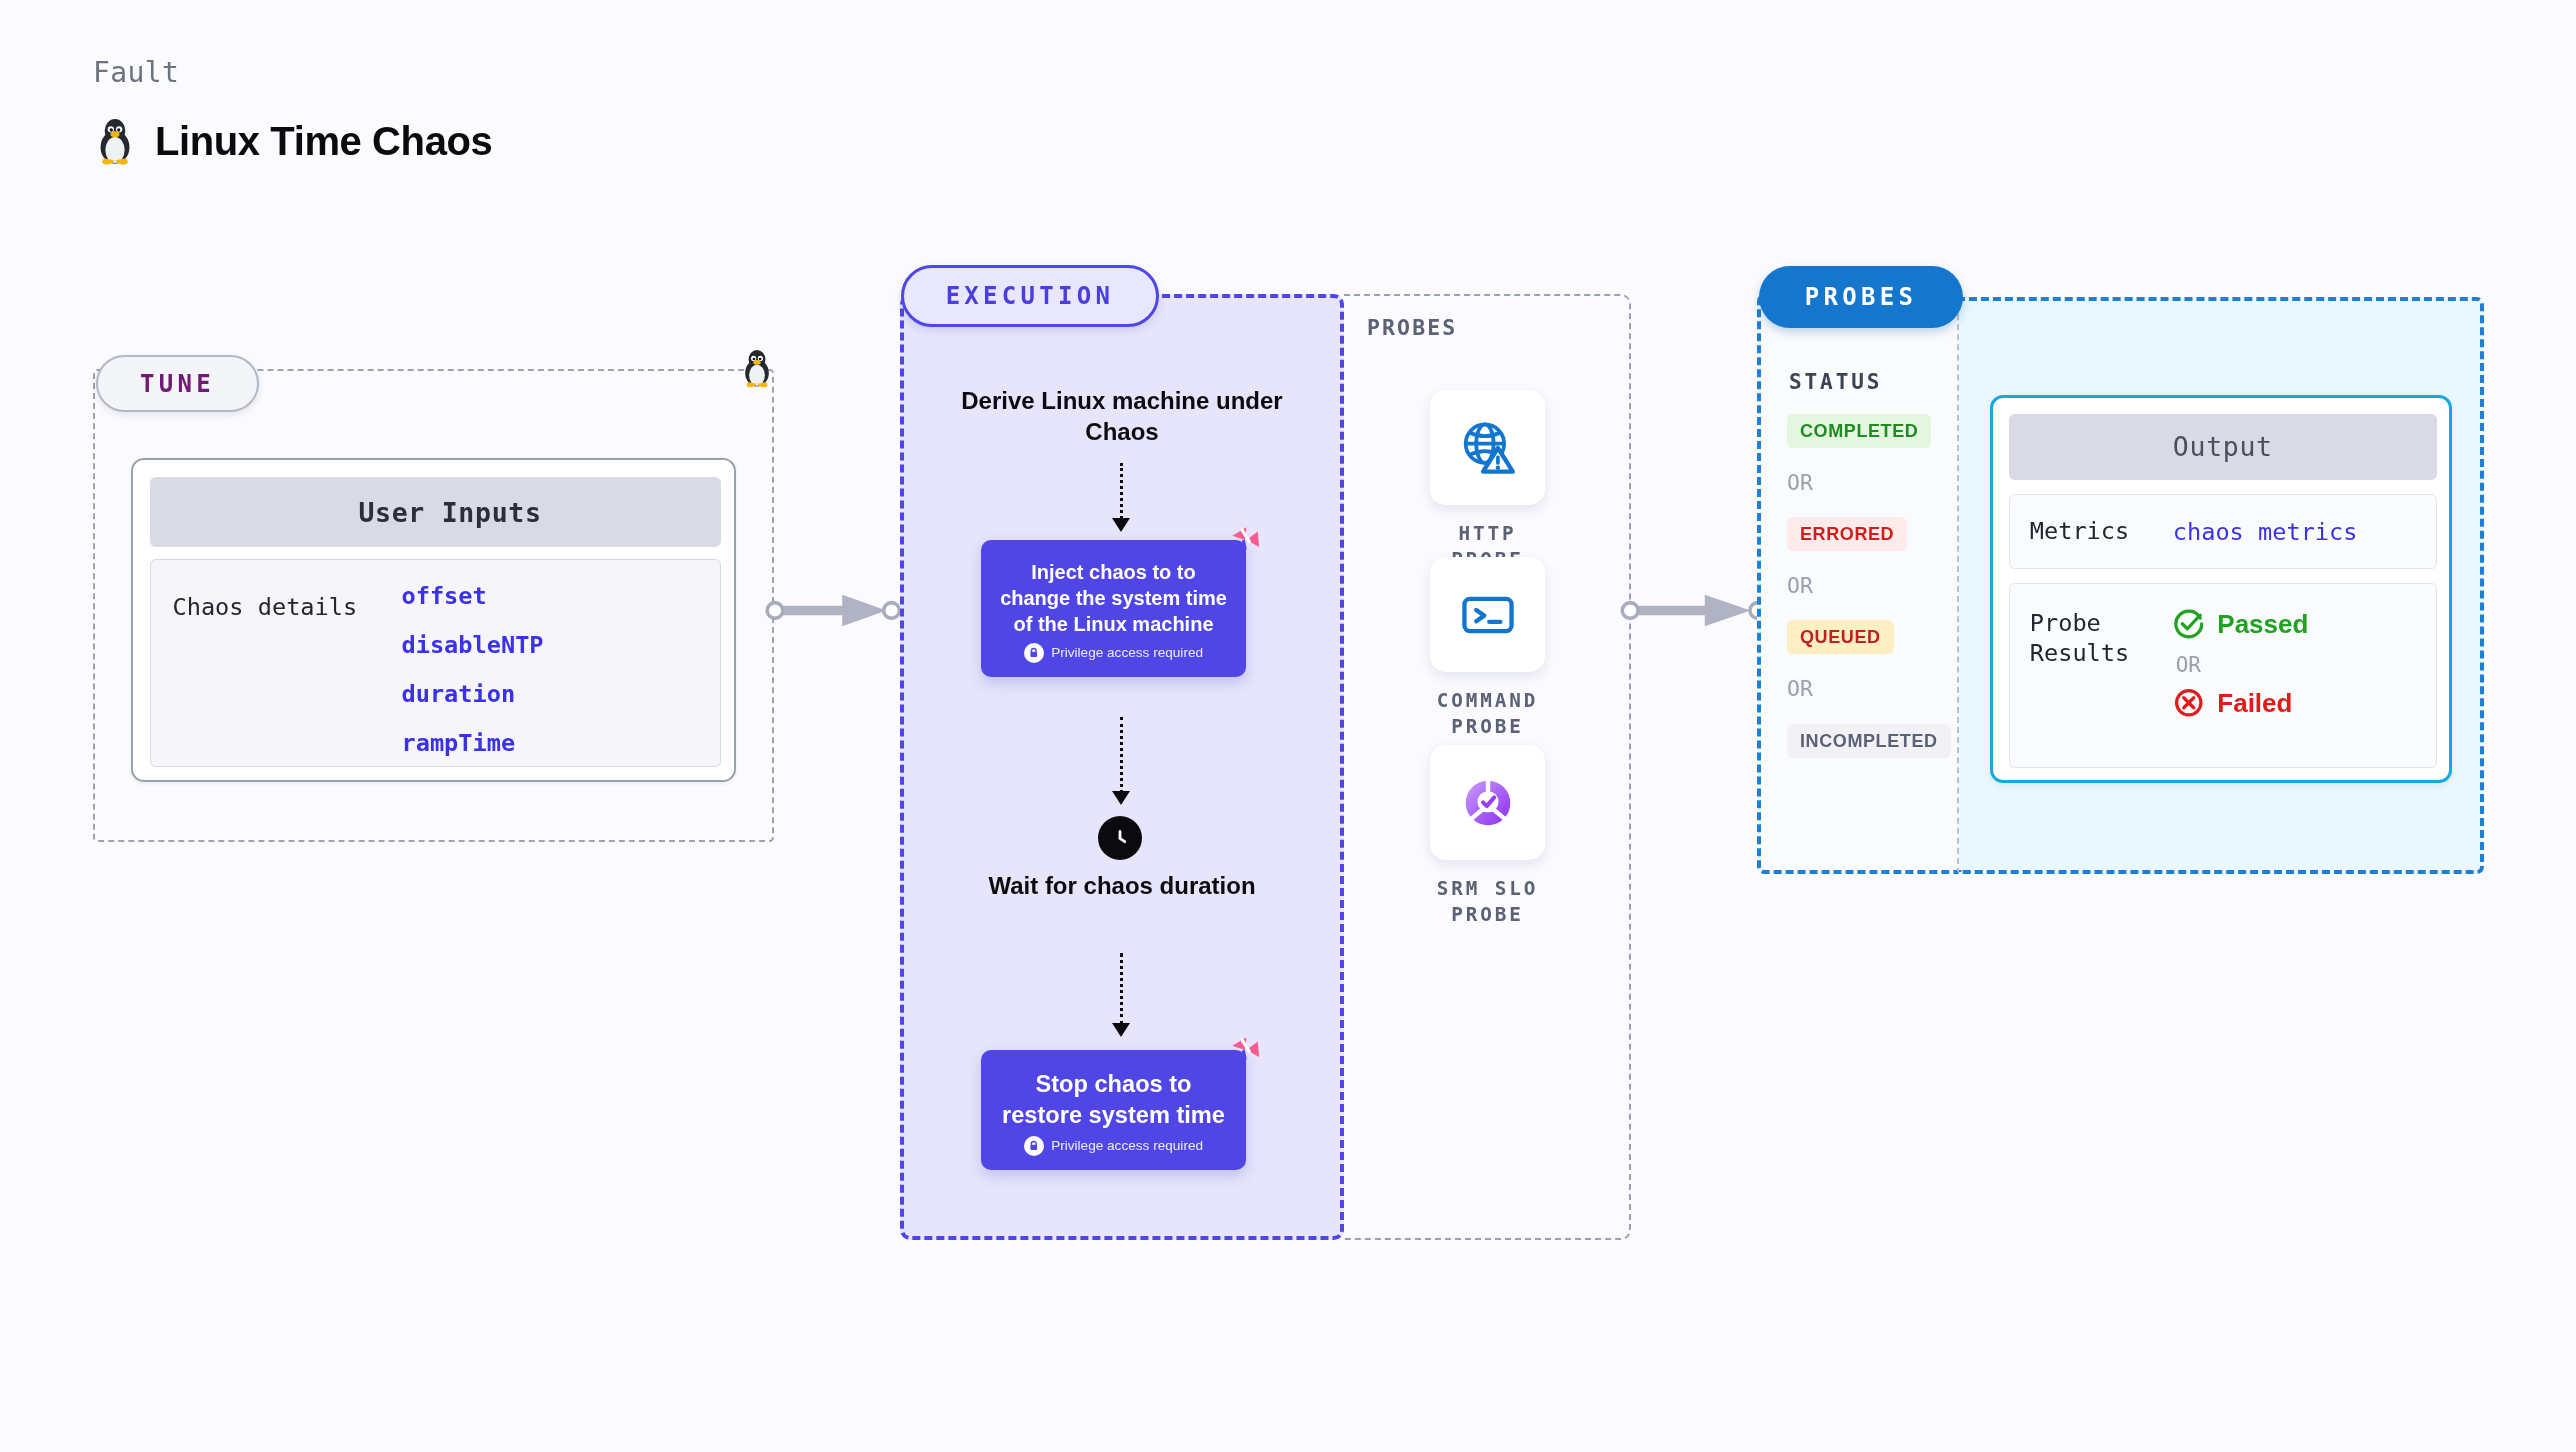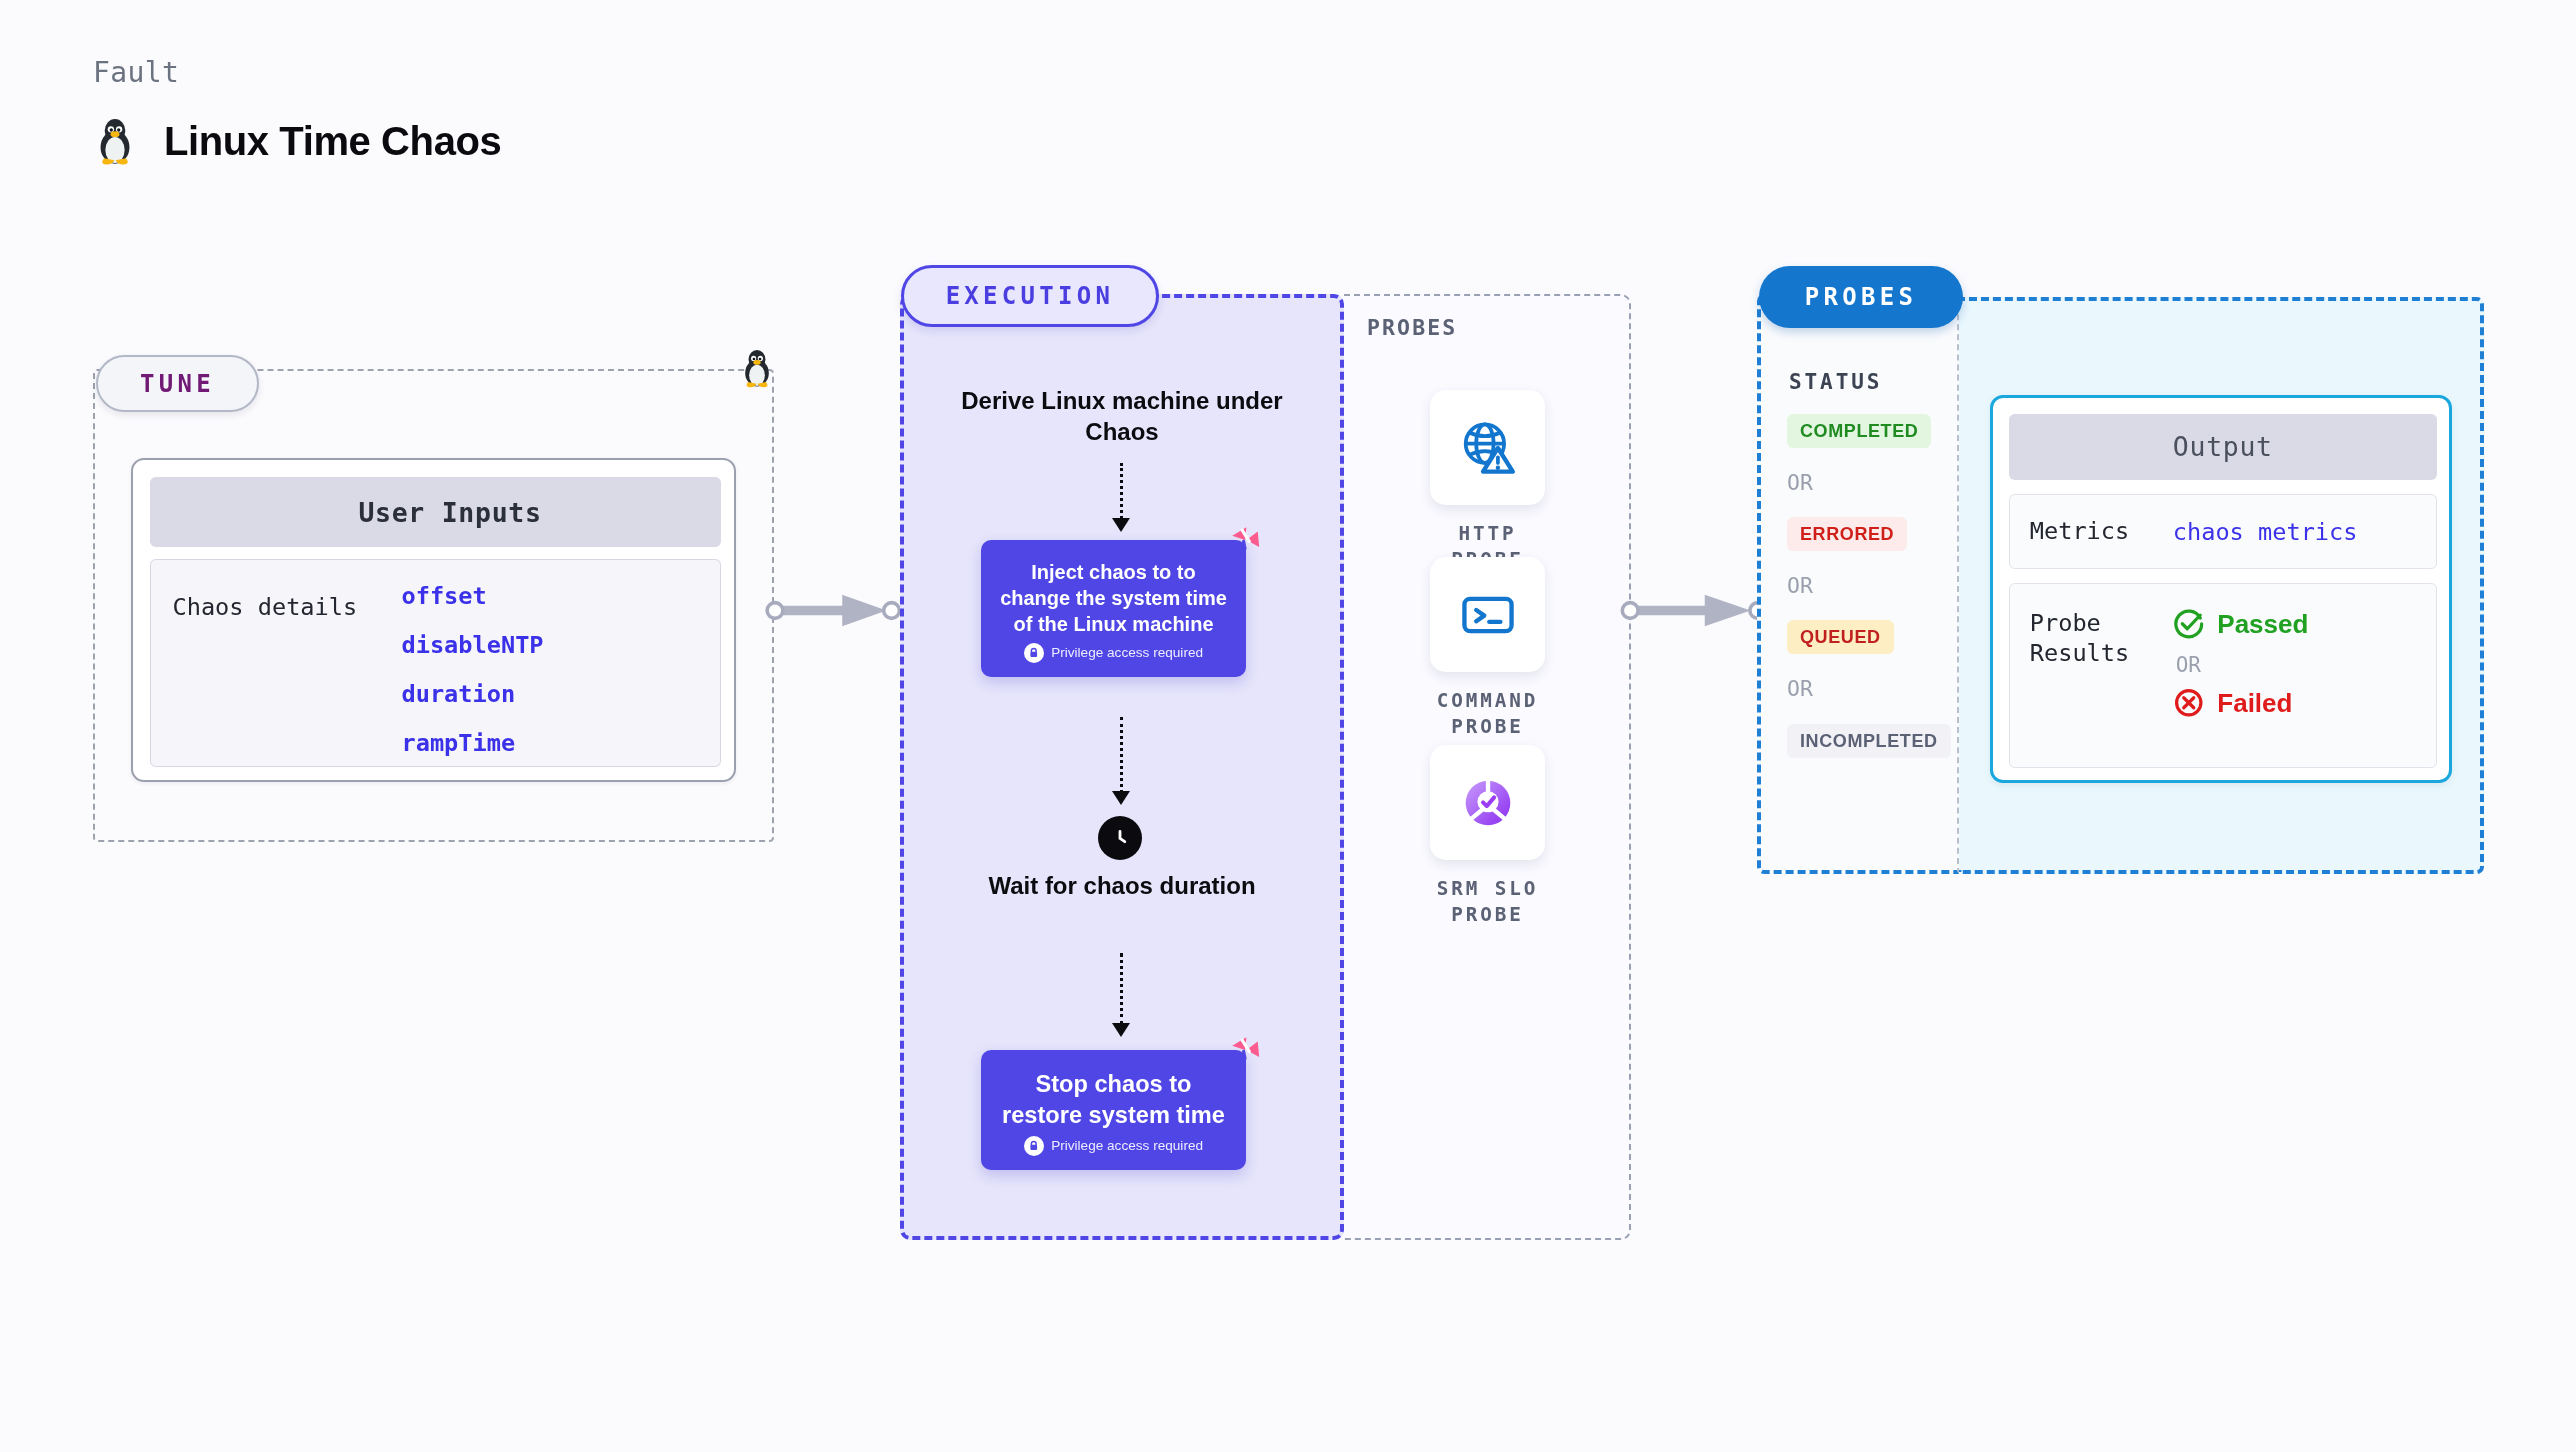--- a/index.html
+++ b/index.html
@@ -10,21 +10,21 @@
     overflow: hidden;
   }
   .stage { position: relative; width: 2089px; height: 1452px; }
 
   
   .hdr-kicker {
     position: absolute; left: 93px; top: 56px;
     font-family: "DejaVu Sans Mono", monospace;
     font-size: 28px; color: #6b7280; letter-spacing: 0.4px;
   }
-  .hdr-row { position: absolute; left: 93px; top: 115px; display: flex; align-items: center; gap: 27px; }
+  .hdr-row { position: absolute; left: 93px; top: 115px; display: flex; align-items: center; gap: 18px; }
   .hdr-title { font-size: 40px; font-weight: 700; color: #0b0b0f; letter-spacing: -0.4px; }
 
   
   .tux { display: block; }
 
   
   .panel { position: absolute; border-style: dashed; }
 
   .tune-box   { left: 93px;  top: 369px;  width: 681px;  height: 473px;
                 border: 2.9px dashed #9ca3af; border-radius: 4.3px; background: transparent; }

